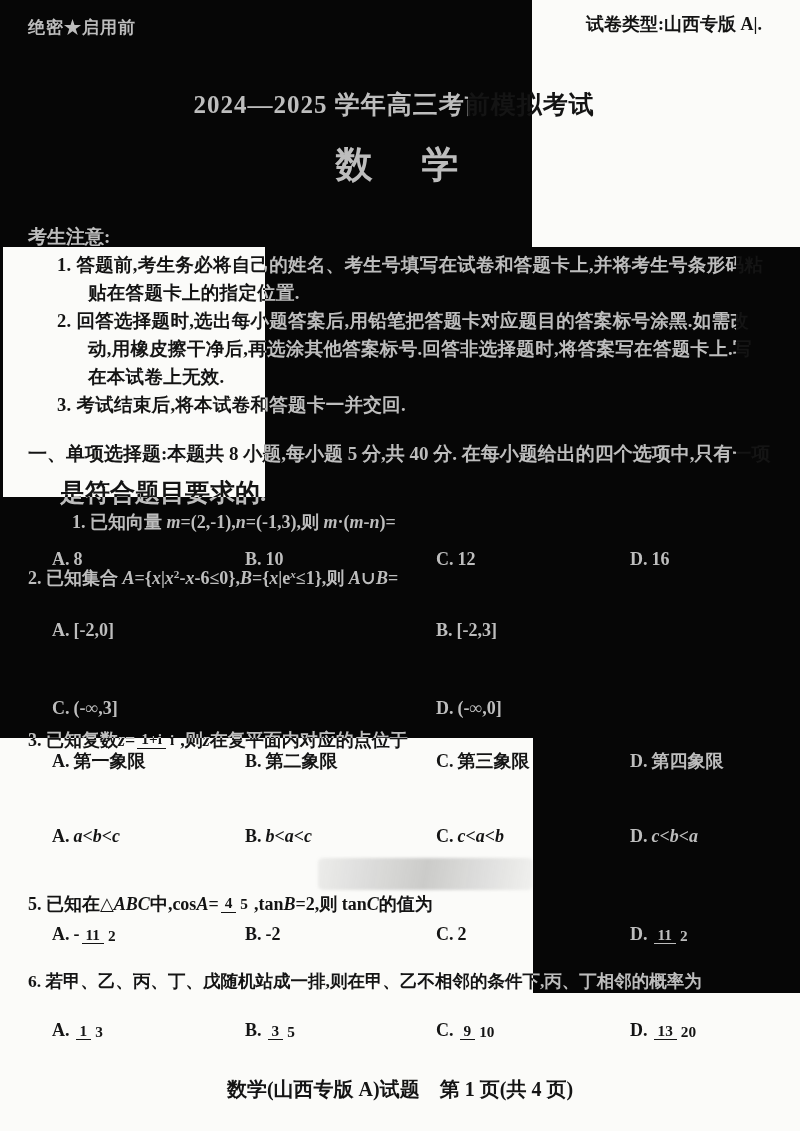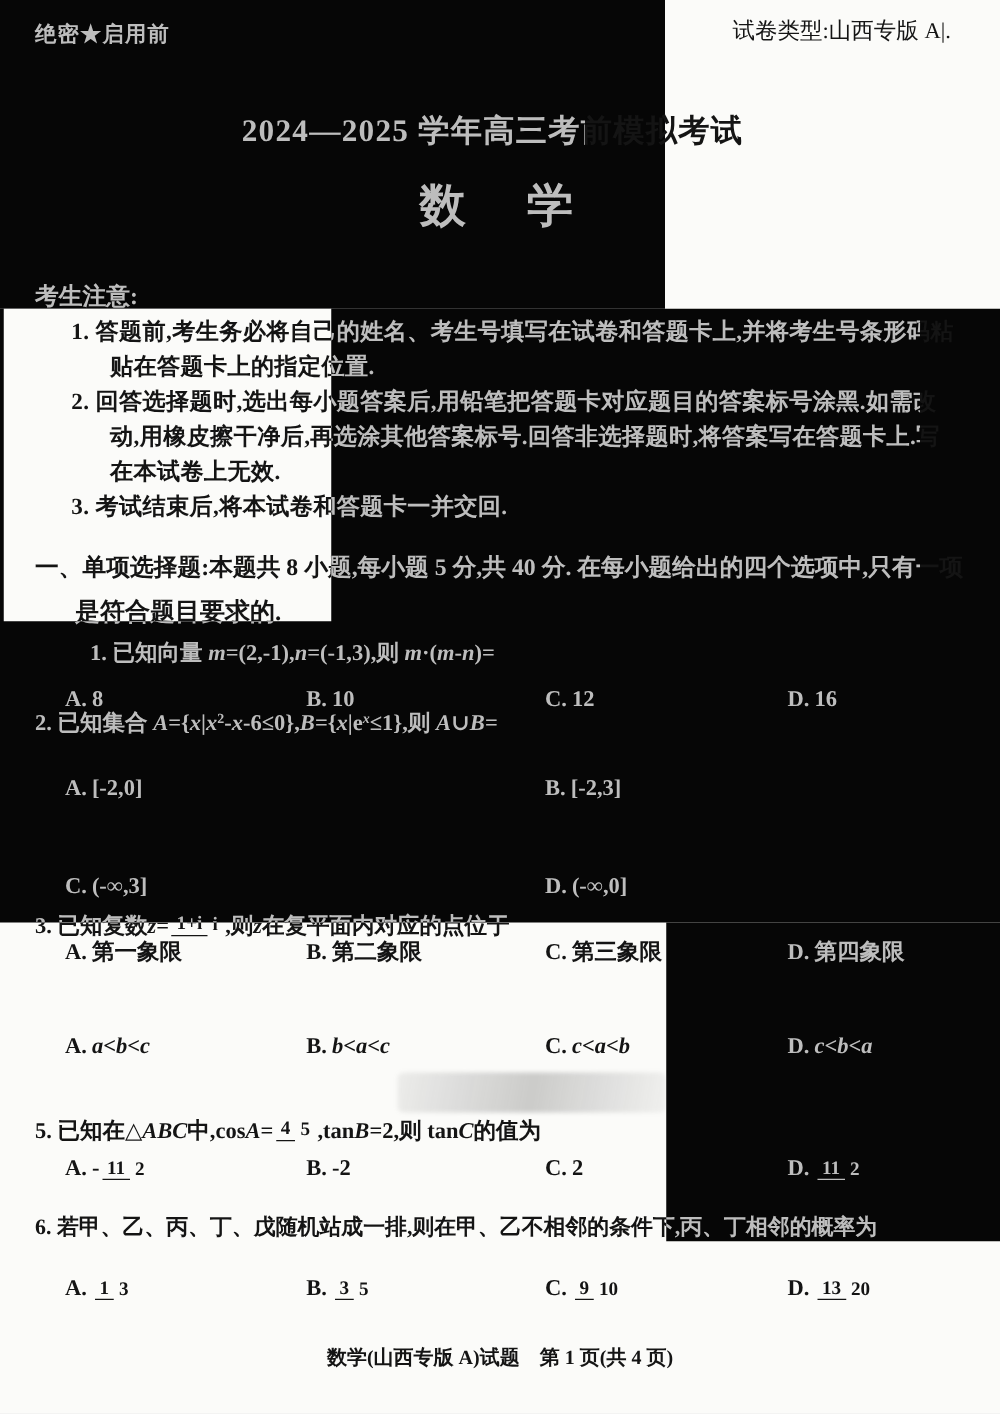--- a/index.html
+++ b/index.html
@@ -12,44 +12,44 @@
   .rD{left:533px;top:738px;width:267px;height:255px;}
   .wbox{position:absolute;left:3px;top:247px;width:262px;height:250px;background:#fbfbf9;}
   .smudge{position:absolute;left:318px;top:858px;width:215px;height:32px;border-radius:5px;
           background:linear-gradient(100deg,rgba(110,110,110,.10),rgba(80,80,80,.28),rgba(120,120,120,.08));
           filter:blur(1.5px);}
   .ink{color:#141414;}
   .ink-clone{color:#bdbdbd;pointer-events:none;}
   .abs{position:absolute;white-space:nowrap;}
   
   .t-secrecy{left:28px;top:16px;font-size:17px;font-weight:bold;letter-spacing:1px;}
-  .t-papertype{left:586px;top:12px;font-size:18px;font-weight:normal;}
+  .t-papertype{left:586px;top:12px;font-size:18px;font-weight:bold;}
   .t-title{left:0;top:88px;width:788px;text-align:center;font-size:25px;font-weight:bold;letter-spacing:1px;}
   .t-subject{left:0;top:140px;width:800px;text-align:center;font-size:37px;font-weight:bold;letter-spacing:6px;}
   
   .t-nhead{left:28px;top:224px;font-size:19px;font-weight:bold;}
   .nl{font-size:18.5px;font-weight:bold;letter-spacing:.3px;}
   .nl0{left:57px;top:252px;} .nl1{left:88px;top:280px;} .nl2{left:57px;top:308px;}
   .nl3{left:88px;top:336px;} .nl4{left:88px;top:364px;} .nl5{left:57px;top:392px;}
   
   .sec1{left:28px;top:441px;font-size:19px;font-weight:bold;}
-  .sec2{left:60px;top:476px;font-size:20px;font-weight:bold;}
+  .sec2{left:60px;top:476px;font-size:25px;font-weight:bold;}
   
   .stem{position:absolute;left:28px;font-size:18px;font-weight:bold;white-space:nowrap;}
   .stem-flex{display:flex;align-items:center;height:48px;margin-top:24px;}
   .q1s{top:510px;margin-left:44px;} .q2s{top:552px;margin-top:14px;} .q3s{top:692px;} .q4s{top:789px;}
   .q5s{top:856px;} .q6s{top:969px;font-size:17.5px;}
   .opt{position:absolute;font-size:18px;font-weight:bold;white-space:nowrap;}
   .opt-v{display:flex;align-items:center;height:44px;}
   .c1{left:52px;} .c2{left:245px;} .c3{left:436px;} .c4{left:630px;}
   .r1{top:549px;} .r2a{top:620px;} .r2b{top:657px;margin-top:41px;} .r3{top:749px;}
   .r4{top:826px;} .r5{top:912px;} .r6{top:1008px;}
   .obody{margin-left:4px;}
   
-  .t-footer{left:0;top:1076px;width:800px;text-align:center;font-size:16px;font-weight:bold;}
+  .t-footer{left:0;top:1076px;width:800px;text-align:center;font-size:20px;font-weight:bold;}
   
   .mi{font-style:italic;font-family:"Liberation Serif",serif;}
   .mbi{font-style:italic;font-weight:bold;font-family:"Liberation Serif",serif;}
   .sub{font-size:.62em;vertical-align:-0.25em;}
   .sup{font-size:.62em;vertical-align:0.5em;}
   .sup.mi{font-size:.62em;}
   .ov{border-top:1.6px solid currentColor;padding:0 1px;}
   .frac{display:inline-flex;flex-direction:row;align-items:flex-end;text-align:center;
         vertical-align:middle;line-height:1.05;font-size:.85em;margin:0 2px;font-family:Liberation Serif, serif;}
   .frac .fnum{padding:0 4px;border-bottom:1.7px solid currentColor;}

